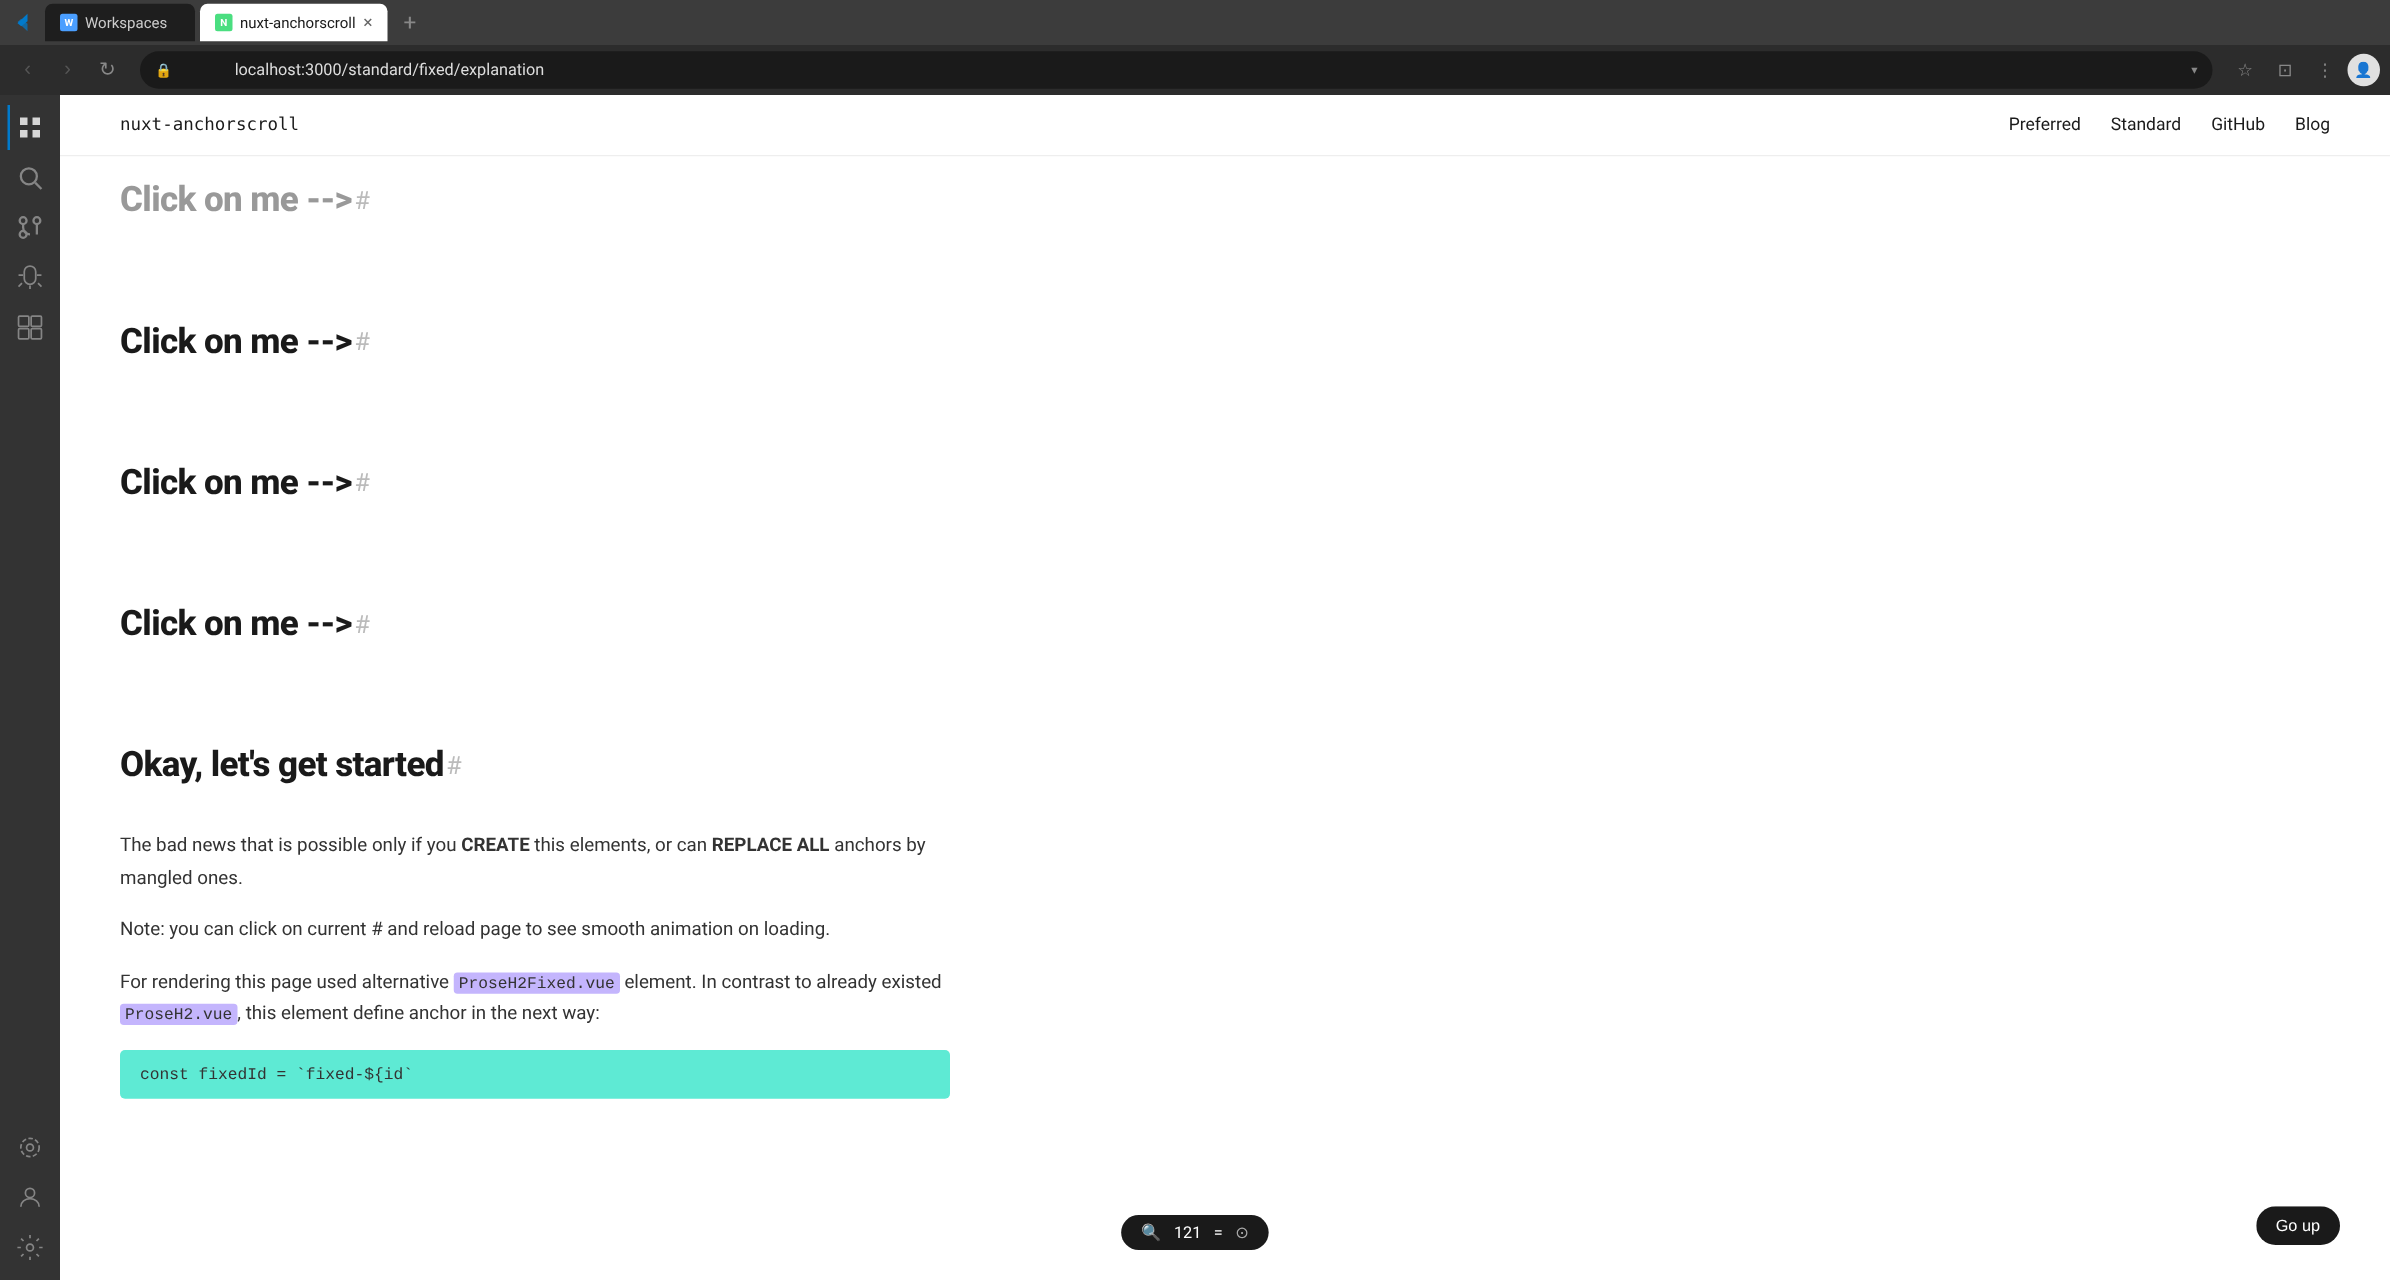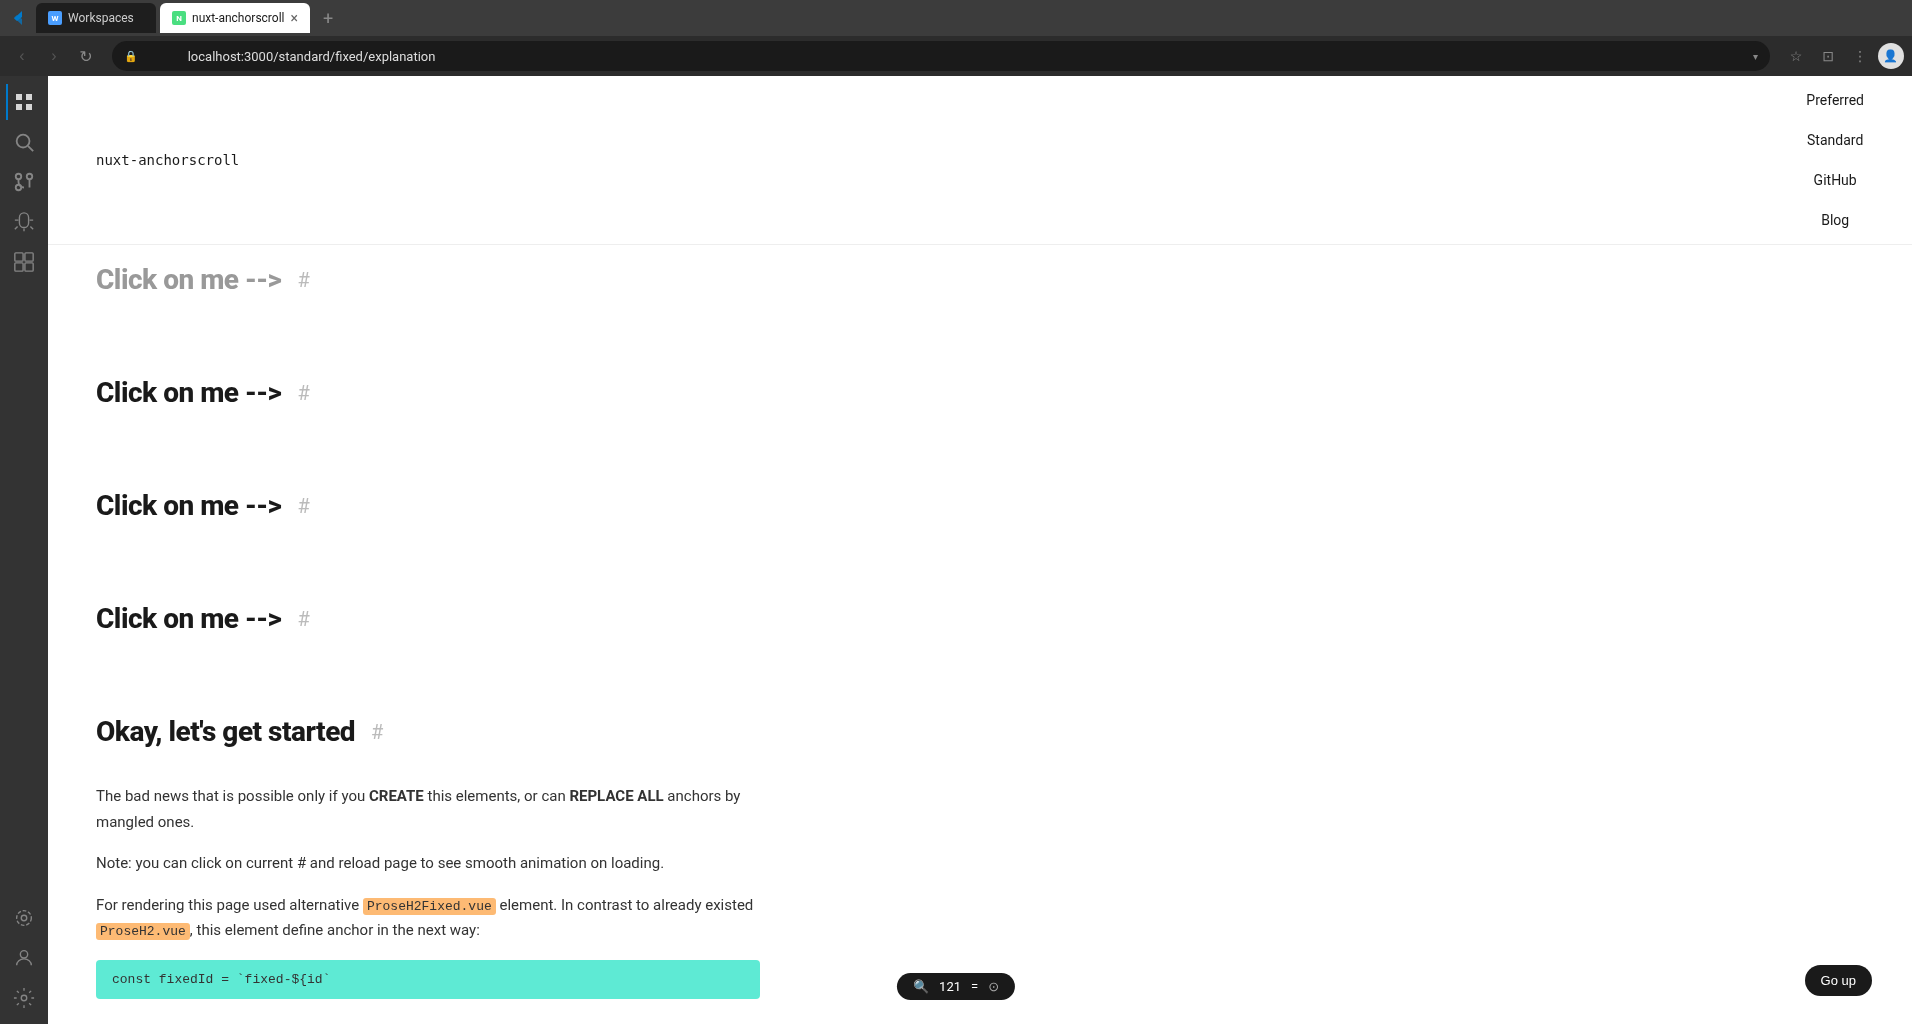--- a/index.html
+++ b/index.html
@@ -236,40 +236,39 @@
       font-family: monospace;
       font-size: 14px;
       font-weight: 500;
       color: #1a1a1a;
     }
 
     .site-nav {
       display: flex;
       align-items: center;
       gap: 24px;
-      flex-direction: column;
     }
 
     .site-nav a {
       text-decoration: none;
       color: #1a1a1a;
       font-size: 14px;
       cursor: pointer;
     }
 
     
     .page-content {
       padding: 48px 48px 80px;
       max-width: 760px;
     }
 
     .section-heading {
       display: flex;
       align-items: center;
-      gap: 16px;
+      gap: 2px;
       margin-bottom: 80px;
       text-align: center;
     }
 
     .section-heading h2 {
       font-size: 28px;
       font-weight: 800;
       color: #1a1a1a;
       letter-spacing: -0.5px;
     }
@@ -298,21 +297,21 @@
       background: #5eead4;
       padding: 12px 16px;
       border-radius: 4px;
       color: #333;
       margin-top: 8px;
     }
 
     code {
       font-family: 'Courier New', monospace;
       font-size: 13px;
-      background: #fdba74;
+      background: #c4b5fd;
       padding: 1px 4px;
       border-radius: 3px;
     }
 
     
     .go-up-btn {
       position: fixed;
       bottom: 28px;
       right: 40px;
       background: #1a1a1a;

